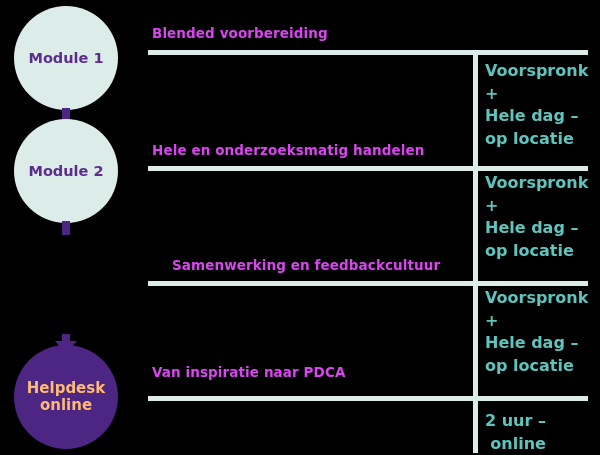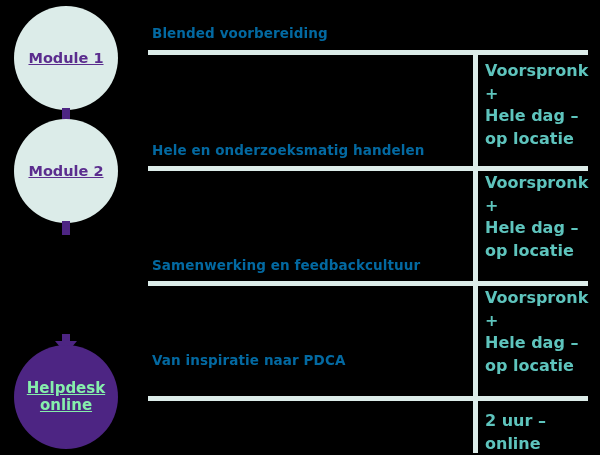--- a/index.html
+++ b/index.html
@@ -8,62 +8,62 @@
     font-family:"DejaVu Sans","Liberation Sans",sans-serif;
     background:#000000;
   }
   .stage{position:absolute;inset:0;}
 
   
   .rail{position:absolute;left:0;top:0;width:140px;height:455px;}
   .node{
     position:absolute;left:14px;width:104px;height:104px;border-radius:50%;
     display:flex;flex-direction:column;align-items:center;justify-content:center;
-    text-align:center;line-height:1.12;text-decoration:underline;
+    text-align:center;line-height:1.12;
   }
   .node.mint{background:#dcece9;color:#5b2d8e;font-weight:700;font-size:14.5px;}
-  .node.solid{background:#4d2583;color:#86efac;font-weight:700;font-size:15px;}
+  .node.solid{background:#4d2583;color:#fdba74;font-weight:700;font-size:15px;}
   .node-1{top:6px;}
   .node-2{top:119px;align-items:center;}
   .node-3{top:232px;}
   .node-4{top:345px;}
 
   .connector{position:absolute;left:62px;width:8px;background:#4d2583;}
   .c1{top:108px;height:14px;}
   .c2{top:221px;height:14px;}
   .c3{top:334px;height:10px;}
   .arrowhead{
     position:absolute;left:55px;top:341px;width:0;height:0;
     border-left:11px solid transparent;border-right:11px solid transparent;
     border-top:13px solid #4d2583;
   }
 
   
   .grid{position:absolute;left:140px;top:0;width:460px;height:455px;}
 
   .rowtitle{
-    position:absolute;left:12px;color:#0369a1;font-weight:700;font-size:13.5px;
+    position:absolute;left:12px;color:#d946ef;font-weight:700;font-size:13.5px;
     white-space:nowrap;letter-spacing:.1px;
   }
   .hrule{position:absolute;left:8px;width:440px;height:5px;background:#dcece9;}
   .vrule{position:absolute;left:333px;width:5px;background:#dcece9;}
 
   .meta{
     position:absolute;left:345px;color:#5ec4bd;font-weight:700;font-size:16px;
     line-height:1.42;white-space:pre-line;
   }
 
   
   .t1{top:25px;} .r1{top:50px;} .v1{top:55px;height:114px;} .m1{top:60px;}
   
   .t2{top:142px;} .r2{top:166px;} .v2{top:171px;height:113px;} .m2{top:172px;}
   
-  .t3{top:257px;} .r3{top:281px;} .v3{top:286px;height:113px;} .m3{top:287px;}
+  .t3{top:257px;margin-left:20px;} .r3{top:281px;} .v3{top:286px;height:113px;} .m3{top:287px;}
   
-  .t4{top:352px;} .r4{top:396px;} .v4{top:401px;height:52px;} .m4{top:410px;}
+  .t4{top:364px;} .r4{top:396px;} .v4{top:401px;height:52px;} .m4{top:410px;text-align:right;}
 </style>
 </head>
 <body>
 
 <div class="stage">
 
   <div class="rail">
 
     <div class="node mint node-1">
       <span>Module 1</span>

